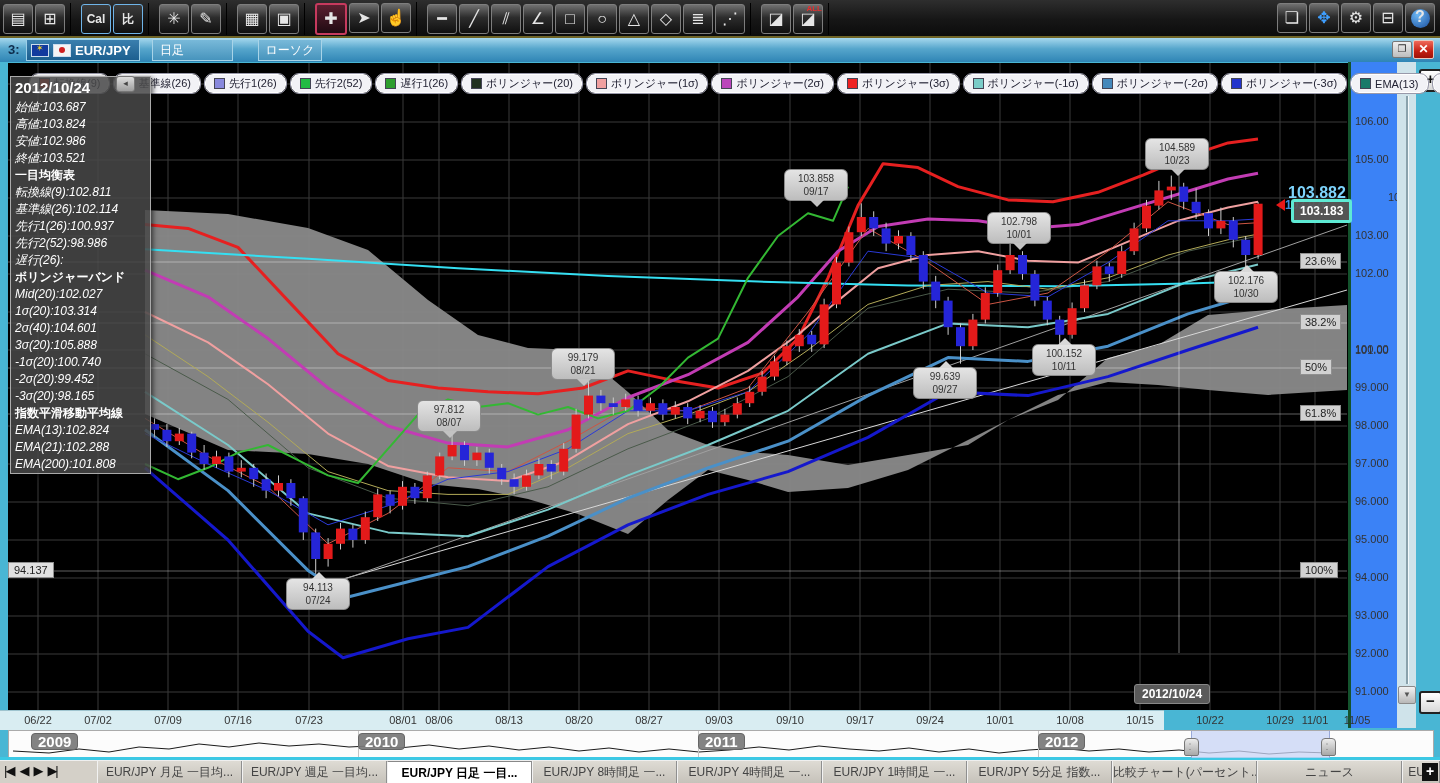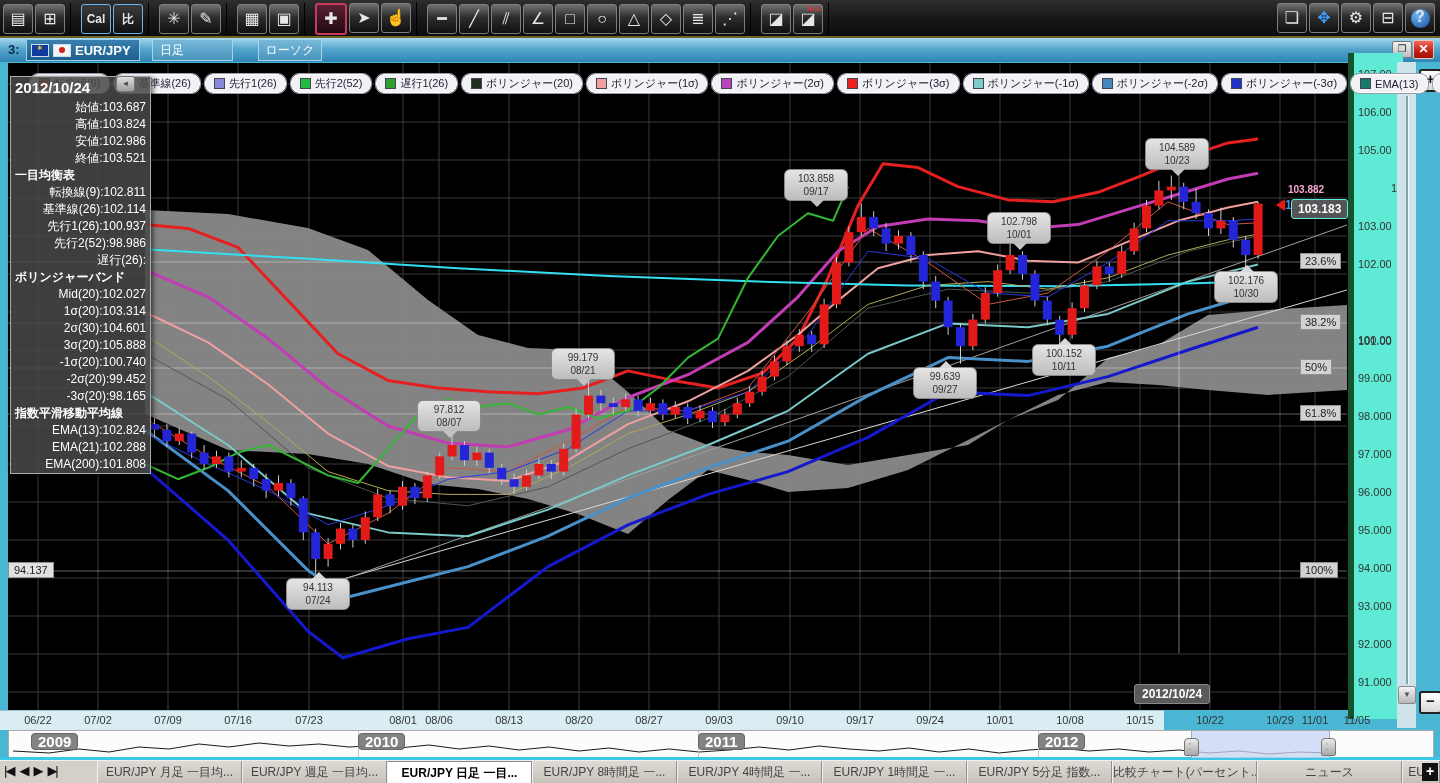--- a/index.html
+++ b/index.html
@@ -31,35 +31,35 @@
   #win-restore{position:absolute;right:28px;top:3px;width:18px;height:15px;background:linear-gradient(#efefef,#bdbdbd);border:1px solid #777;border-radius:2px;text-align:center;font-size:10px;line-height:14px;color:#333;cursor:pointer;}
   #win-close{position:absolute;right:6px;top:2px;width:19px;height:17px;background:linear-gradient(#f06a5a,#c41e12 60%,#9e1208);border:1px solid #e8c8c0;border-radius:2px;color:#fff;font-weight:bold;text-align:center;font-size:12px;line-height:16px;cursor:pointer;}
   
   #chart{position:absolute;left:8px;top:63px;width:1340px;height:647px;background:#000;}
   #chart svg{position:absolute;left:0;top:0;z-index:1;}
   #legend-row{position:absolute;left:22px;top:11px;height:17px;display:flex;gap:5px;z-index:3;white-space:nowrap;}
   .pill{display:flex;align-items:center;gap:4px;background:#f2f2f6;border:1px solid #fff;outline:1px solid #99a;border-radius:8px;padding:0 8px;font-size:11px;color:#223;height:17px;cursor:pointer;}
   .pill .sq{width:9px;height:9px;border:1px solid #445;}
   #info-panel{position:absolute;left:2px;top:13px;width:139px;z-index:4;background:rgba(72,72,72,0.86);border:1px solid #aaa;box-shadow:2px 2px 5px rgba(0,0,0,0.6);color:#fff;}
   #info-header{font-size:15px;font-weight:bold;padding:2px 4px 3px 4px;}
-  .ip-row{display:flex;justify-content:flex-end;font-size:12px;line-height:17px;padding:0 4px;}
+  .ip-row{display:flex;justify-content:flex-start;font-size:12px;line-height:17px;padding:0 4px;font-style:italic;}
   .ip-sec{font-size:12px;font-weight:bold;line-height:17px;padding:0 4px;}
   #collapse-btn{position:absolute;left:108px;top:13px;width:17px;height:14px;z-index:5;background:linear-gradient(#dedede,#9e9e9e);border:1px solid #777;border-radius:3px;font-size:9px;line-height:13px;text-align:center;color:#444;cursor:pointer;}
   .callout{position:absolute;z-index:2;width:62px;background:linear-gradient(#e4e4e4,#bdbdbd);border:1px solid #8a8a8a;border-radius:6px;color:#333;font-size:10px;text-align:center;line-height:13px;padding:2px 0;}
   .ptr-down{position:absolute;bottom:-7px;left:50%;margin-left:-6px;width:0;height:0;border:7px solid transparent;border-top:7px solid #c2c2c2;border-bottom:none;}
   .ptr-up{position:absolute;top:-7px;left:50%;margin-left:-6px;width:0;height:0;border:7px solid transparent;border-bottom:7px solid #d8d8d8;border-top:none;}
   .fib-label{position:absolute;z-index:2;background:#d2d2d2;border:1px solid #909090;color:#222;font-size:11px;padding:1px 4px;}
   #left-price-label{position:absolute;z-index:2;left:0;background:#e0e0e0;border:1px solid #909090;color:#222;font-size:11px;padding:1px 5px;}
-  #cur-red{position:absolute;z-index:2;color:#f9a8d4;font-weight:bold;font-size:10px;}
+  #cur-red{position:absolute;z-index:2;color:#7dd3fc;font-weight:bold;font-size:16px;}
   #cur-blue{position:absolute;z-index:2;color:#3d8fe0;font-weight:bold;font-size:12px;}
   #cur-arrow{position:absolute;z-index:2;width:0;height:0;border:6px solid transparent;border-right:9px solid #e81818;border-left:none;}
-  #cur-badge{position:absolute;z-index:3;background:rgba(88,88,88,0.95);border:1px solid #5eead4;border-radius:3px;color:#fff;font-weight:bold;font-size:12px;padding:2px 6px;}
+  #cur-badge{position:absolute;z-index:3;background:rgba(88,88,88,0.95);border:3px solid #5eead4;border-radius:3px;color:#fff;font-weight:bold;font-size:12px;padding:2px 6px;}
   #date-badge{position:absolute;z-index:2;background:#5a5a5a;border:1px solid #888;border-radius:3px;color:#fff;font-weight:bold;font-size:12px;padding:2px 7px;}
   
-  #price-axis{position:absolute;left:1348px;top:53px;width:49px;height:666px;background:#5eead4;border-left:6px solid #14532d;}
+  #price-axis{position:absolute;left:1348px;top:62px;width:49px;height:666px;background:#3b82f6;border-left:3px solid #14532d;}
   .plabel{position:absolute;left:4px;font-size:11px;color:#333;}
   #scrollbar{position:absolute;left:1397px;top:62px;width:19px;height:666px;background:#cfe3ea;}
   #sb-track{position:absolute;left:9px;top:34px;width:2px;height:588px;background:#8aa2ac;border-right:1px solid #f4fafc;}
   .sb-btn{position:absolute;left:1px;width:16px;height:16px;background:linear-gradient(#f2f2f2,#b8b8b8);border:1px solid #8a8a8a;border-radius:2px;font-size:8px;color:#555;text-align:center;line-height:15px;cursor:pointer;}
   #right-strip{position:absolute;left:1416px;top:62px;width:24px;height:666px;background:#49b6d4;}
   .zoom-btn{position:absolute;left:3px;width:19px;height:19px;background:linear-gradient(#ffffff,#d8d8d8);border:2px solid #222;border-radius:3px;font-size:15px;font-weight:bold;color:#111;text-align:center;line-height:16px;cursor:pointer;}
   #date-axis{position:absolute;left:0;top:710px;width:1164px;height:19px;background:#d9edf2;border-top:1px solid #9fc4cf;}
   .dlabel{position:absolute;top:3px;font-size:11px;color:#333;transform:translateX(-50%);}
   
   #navigator{position:absolute;left:8px;top:730px;width:1424px;height:27px;background:#fcfcfc;border:1px solid #aaa;}
@@ -507,21 +507,21 @@
           </div>
           <div class="ip-row">
             <div class="ip-label" style="display: inline;">高値:</div>
             <div class="ip-value" style="display: inline;">103.824</div>
           </div>
           <div class="ip-row">
             <div class="ip-label" style="display: inline;">安値:</div>
             <div class="ip-value" style="display: inline;">102.986</div>
           </div>
           <div class="ip-row">
-            <div class="ip-label" style="display: inline; margin-left: 8px;">終値:</div>
+            <div class="ip-label" style="display: inline;">終値:</div>
             <div class="ip-value" style="display: inline;">103.521</div>
           </div>
           <div class="ip-sec">一目均衡表</div>
           <div class="ip-row">
             <div class="ip-label" style="display: inline;">転換線(9):</div>
             <div class="ip-value" style="display: inline;">102.811</div>
           </div>
           <div class="ip-row">
             <div class="ip-label" style="display: inline;">基準線(26):</div>
             <div class="ip-value" style="display: inline;">102.114</div>
@@ -541,21 +541,21 @@
           <div class="ip-sec">ボリンジャーバンド</div>
           <div class="ip-row">
             <div class="ip-label" style="display: inline;">Mid(20):</div>
             <div class="ip-value" style="display: inline;">102.027</div>
           </div>
           <div class="ip-row">
             <div class="ip-label" style="display: inline;">1σ(20):</div>
             <div class="ip-value" style="display: inline;">103.314</div>
           </div>
           <div class="ip-row">
-            <div class="ip-label" style="display: inline;">2σ(30):</div>
+            <div class="ip-label" style="display: inline;">2σ(40):</div>
             <div class="ip-value" style="display: inline;">104.601</div>
           </div>
           <div class="ip-row">
             <div class="ip-label" style="display: inline;">3σ(20):</div>
             <div class="ip-value" style="display: inline;">105.888</div>
           </div>
           <div class="ip-row">
             <div class="ip-label" style="display: inline;">-1σ(20):</div>
             <div class="ip-value" style="display: inline;">100.740</div>
           </div>

